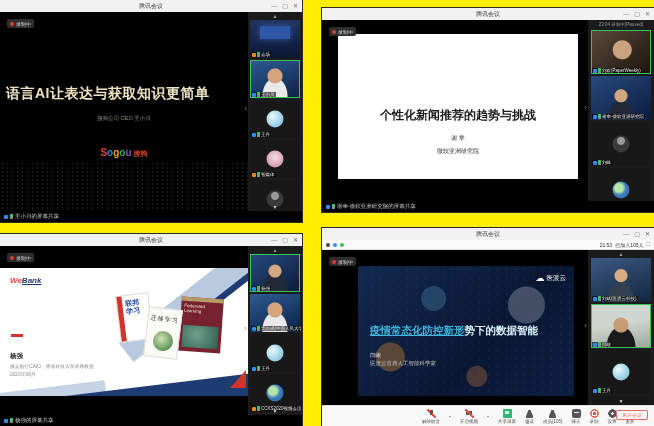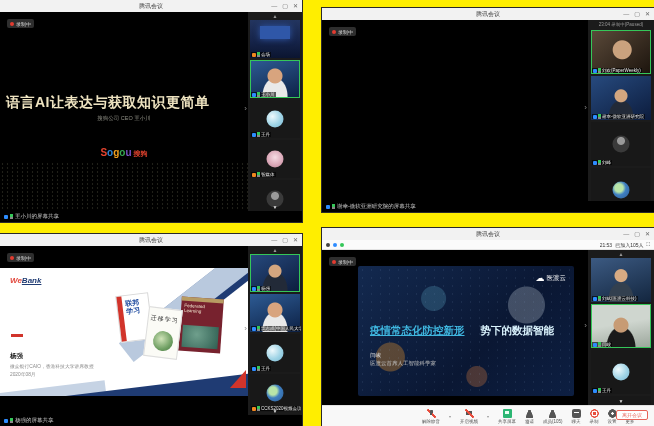--- a/index.html
+++ b/index.html
@@ -50,21 +50,21 @@
   .av{background:#181818;}
   .av::before{content:"";position:absolute;left:50%;top:50%;width:17px;height:17px;border-radius:50%;transform:translate(-50%,-50%);background:var(--g);}
   .av-blue{--g:radial-gradient(circle at 35% 35%,#eef9fc,#9fd4e6 55%,#79b7d2);}
   .av-pink{--g:radial-gradient(circle at 50% 40%,#f6dce4,#d9a6b6 60%,#b5808f);}
   .av-dark{--g:radial-gradient(circle at 50% 32%,#9a9a9a 0 3.5px,#3a3a3a 4.5px);}
   .av-globe{--g:radial-gradient(circle at 38% 38%,#b8e5a8 0 4px,#3f7fc1 7px,#2c5e96);}
   .av-gray{--g:radial-gradient(circle at 45% 40%,#e8ded6,#b9a8a0 60%,#8f7f78);}
   .sb-status{font-size:4.5px;color:#9a9a9a;text-align:center;margin:-6px 0 3px;white-space:nowrap;overflow:hidden;}
 
   
-  .tl-title{position:absolute;left:6px;top:82px;font-size:14px;font-weight:bold;color:#eee3c0;white-space:nowrap;letter-spacing:.5px;}
+  .tl-title{position:absolute;left:6px;top:73px;font-size:14px;font-weight:bold;color:#eee3c0;white-space:nowrap;letter-spacing:.5px;}
   .tl-sub{position:absolute;left:0;right:0;top:103px;text-align:center;font-size:5.5px;color:#8f8f85;}
   .tl-logo{position:absolute;left:0;right:0;top:136px;text-align:center;font-weight:bold;font-size:10px;line-height:10px;}
   .tl-logo .cn{font-size:7px;color:#e6432e;margin-left:2px;}
   .dots{position:absolute;left:0;right:0;top:150px;height:58px;background-image:radial-gradient(#4a4a3a .6px,transparent 1.2px);background-size:5px 4px;opacity:.45;}
 
   
   .tr-slide{position:absolute;left:16px;top:14px;right:10px;bottom:22px;background:#fff;}
   .tr-title{position:absolute;left:0;right:0;top:50%;text-align:center;font-family:"Liberation Serif",serif;font-size:12px;font-weight:bold;color:#1a1a1a;}
   .tr-sp{position:absolute;left:0;right:0;top:69%;text-align:center;font-family:"Liberation Serif",serif;font-size:6px;color:#333;}
   .tr-af{position:absolute;left:0;right:0;top:78%;text-align:center;font-family:"Liberation Serif",serif;font-size:6px;color:#333;}
@@ -105,21 +105,21 @@
       radial-gradient(circle at 78% 30%,rgba(210,220,228,.28) 0 18px,transparent 19px),
       radial-gradient(circle at 15% 70%,rgba(214,138,43,.38) 0 14px,transparent 15px),
       radial-gradient(circle at 55% 85%,rgba(209,120,60,.32) 0 10px,transparent 11px),
       radial-gradient(circle at 35% 25%,rgba(70,130,160,.38) 0 12px,transparent 13px),
       linear-gradient(135deg,#13294f,#0a1733 60%,#0d1f42);}
   .br-slide::before{content:"";position:absolute;inset:0;background-image:radial-gradient(rgba(140,170,210,.5) .5px,transparent 1px);background-size:9px 8px;opacity:.25;}
   .br-logo{position:absolute;right:8px;top:8px;display:flex;align-items:center;gap:2px;color:#fff;}
   .br-logo .cloud{font-size:9px;line-height:9px;}
   .br-logo .lt{font-size:6.5px;}
   .br-title{position:absolute;left:12px;top:58px;font-size:10.5px;font-weight:bold;white-space:nowrap;}
-  .br-title .ta{color:#3fb7e0;text-decoration:underline;} .br-title .tb{color:#d9f2fc;padding-left:16px;}
+  .br-title .ta{color:#3fb7e0;text-decoration:underline;} .br-title .tb{color:#d9f2fc;}
   .br-sp{position:absolute;left:12px;top:86px;font-size:5.5px;color:#e0e0e0;}
   .br-spt{position:absolute;left:12px;top:94px;font-size:5.5px;color:#c0c0c0;}
   .toolbar{flex:0 0 20px;background:#f8f8f8;border-top:1px solid #e2e2e2;display:flex;align-items:center;gap:9px;padding-left:100px;position:relative;}
   .titem{display:flex;flex-direction:column;align-items:center;gap:1px;}
   .tlabel{font-size:4.5px;color:#555;white-space:nowrap;}
   .tb-ic{width:9px;height:9px;position:relative;border-radius:1px;}
   .ic-mic{background:radial-gradient(circle at 50% 30%,#555 0 1.5px,transparent 2px),linear-gradient(#555,#555) 50% 45%/2px 4px no-repeat,linear-gradient(45deg,transparent 44%,#e74c3c 44% 56%,transparent 56%);}
   .ic-cam{background:linear-gradient(45deg,transparent 44%,#e74c3c 44% 56%,transparent 56%),linear-gradient(#555,#555) 45% 50%/6px 4px no-repeat;}
   .ic-screen{background:#2bb673;}
   .ic-screen::after{content:"";position:absolute;left:2.5px;top:2.5px;width:4px;height:3px;background:#eafff3;}
@@ -210,20 +210,25 @@
         <span>—</span>
         <span>▢</span>
         <span>✕</span>
       </span>
     </div>
     <div class="wbody">
       <div class="stage">
         <div class="rec-badge">
           <span class="rec-dot"></span>
           <span class="rec-txt">录制中</span>
+        </div>
+        <div class="tr-slide">
+          <div class="tr-title">个性化新闻推荐的趋势与挑战</div>
+          <div class="tr-sp">谢 幸</div>
+          <div class="tr-af">微软亚洲研究院</div>
         </div>
         <span class="stage-arrow">›</span>
       </div>
       <aside class="sidebar wide">
         <div class="sb-status">23:04 录制中(Paused)</div>
         <div class="thumb v-man-b active">
           <div class="namechip">
               <span class="mi"></span>
               <span class="mcg"></span>
               <span class="nm">刘欢(PaperWeekly)</span>

